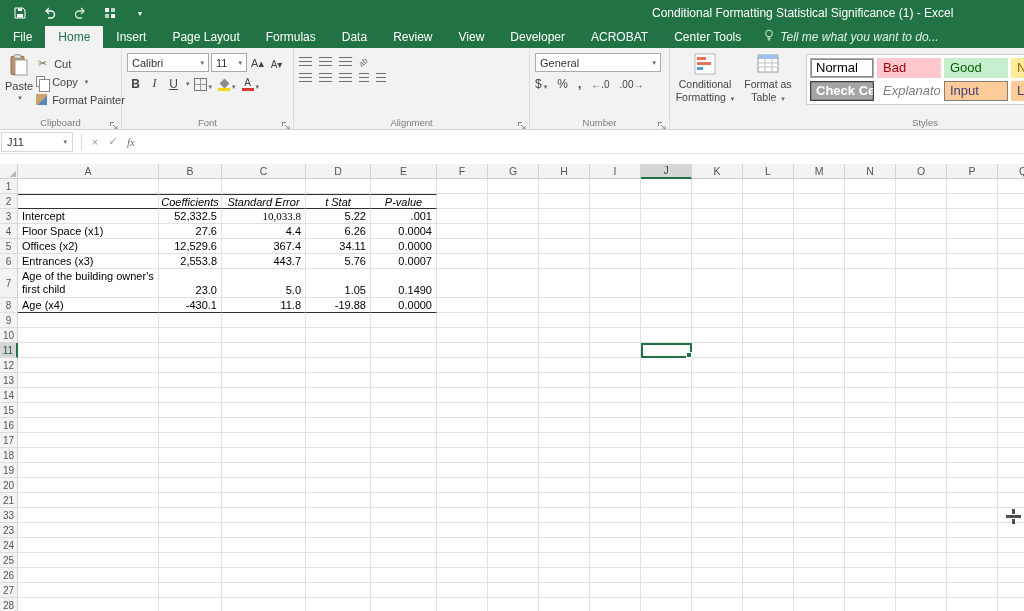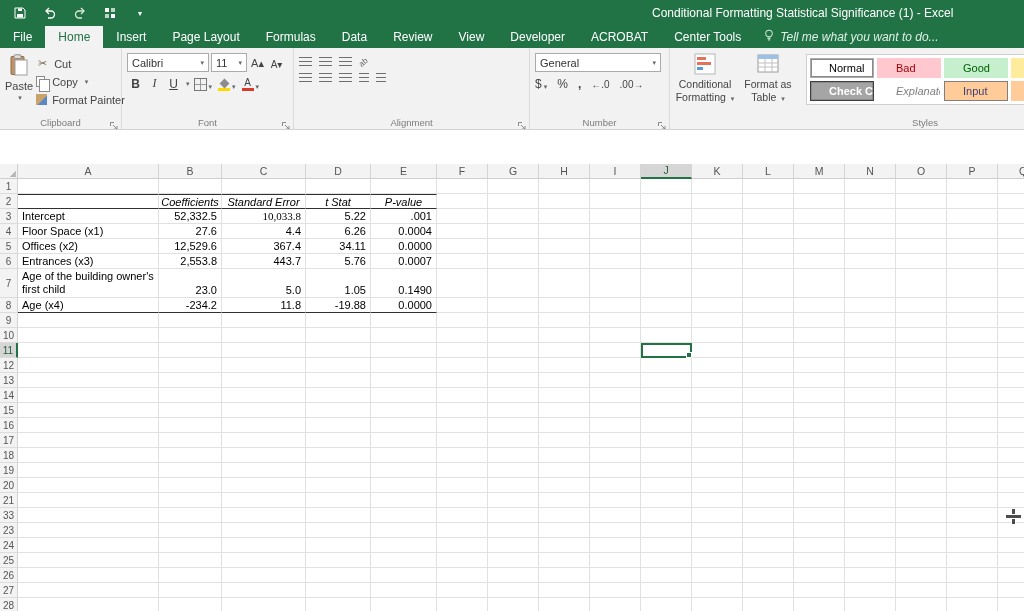--- a/index.html
+++ b/index.html
@@ -52,21 +52,21 @@
   .txtbtn{display:flex;align-items:center;gap:5px;font-size:11px;color:#444;white-space:nowrap}
   .ori-ic{width:14px;height:11px;font-size:8px;color:#666;transform:rotate(-40deg)}
   .num-col{display:flex;flex-direction:column;gap:5px;padding-top:2px;width:128px}
   .nrow{display:flex;align-items:center;gap:10px}
   .nbtn{font-size:12px;color:#444;display:flex;align-items:flex-end;white-space:nowrap}
   .nbtn.small{font-size:10px}
   .bigbtn{width:60px;display:flex;flex-direction:column;align-items:center;gap:1px;font-size:10.5px;line-height:12px;color:#444;text-align:center;padding-top:2px}
   .styles-inner{display:flex;align-items:flex-start;gap:3px}
   .gallery-frame{background:#fff;border:1px solid #cfcfcf;padding:3px;margin-left:5px;margin-top:3px}
   .gallery{display:grid;grid-template-columns:repeat(4,64px);grid-auto-rows:20px;gap:3px}
-  .style-item{font-size:11px;line-height:18px;padding-left:18px;border:1px solid transparent;overflow:hidden;white-space:nowrap;height:20px}
+  .style-item{font-size:13px;line-height:18px;padding-left:5px;border:1px solid transparent;overflow:hidden;white-space:nowrap;height:20px}
   .style-item.it{font-style:italic}
   .style-item.bd{font-weight:bold}
 
   
   .formulabar{height:24px;display:flex;align-items:center;background:#fff;border-bottom:1px solid #e4e4e4}
   .namebox{width:72px;height:20px;border:1px solid #d6d6d6;display:flex;align-items:center;justify-content:space-between;font-size:11px;color:#333;padding:0 5px;margin-left:1px}
   .fb-sep{width:5px;height:16px;border-right:1px solid #d9d9d9;margin:0 4px}
   .fb-btn{width:18px;text-align:center;font-size:11px;color:#9a9a9a}
   .fb-btn.fx{font-family:"Liberation Serif",serif;font-style:italic;color:#6e6e6e}
   .fb-input{flex:1;height:20px}
@@ -345,20 +345,31 @@
               <div class="style-item it" style="background: rgb(255, 255, 255); color: rgb(127, 127, 127);">Explanatory ...</div>
               <div class="style-item" style="background: rgb(255, 204, 153); color: rgb(63, 63, 118); border-color: rgb(127, 127, 127);">Input</div>
               <div class="style-item" style="background: rgb(255, 204, 153); color: rgb(63, 63, 118);">Li</div>
             </div>
         </div>
       </div>
       <span class="glabel" style="right:auto;left:225px;width:60px">Styles</span>
     </div>
   </div>
 
+  <div class="formulabar">
+    <div class="namebox">
+      <span>J11</span>
+      <span class="car">▾</span>
+    </div>
+    <div class="fb-sep"></div>
+    <span class="fb-btn">×</span>
+    <span class="fb-btn">✓</span>
+    <span class="fb-btn fx">fx</span>
+    <div class="fb-input"></div>
+  </div>
   <div class="fb-gap"></div>
 
   <div class="sheet">
     <div class="colhdrs">
       <div class="corner">
           <span>◢</span>
         </div>
       <div style="display:flex">
           <div class="colhdr" style="width: 141px;">A</div>
           <div class="colhdr" style="width: 63px;">B</div>
@@ -516,21 +527,21 @@
           <div class="cell" style="width: 51px;"></div>
           <div class="cell" style="width: 51px;"></div>
           <div class="cell" style="width: 51px;"></div>
           <div class="cell" style="width: 51px;"></div>
           <div class="cell" style="width: 51px;"></div>
           <div class="cell" style="width: 51px;"></div>
         </div>
         <div class="grid-row" style="height: 15px;">
           <div class="rowhdr">8</div>
           <div class="cell bb" style="width: 141px;">Age (x4)</div>
-          <div class="cell num bb" style="width: 63px;">-234.2</div>
+          <div class="cell num bb" style="width: 63px;">-430.1</div>
           <div class="cell num bb" style="width: 84px;">11.8</div>
           <div class="cell num bb" style="width: 65px;">-19.88</div>
           <div class="cell num bb" style="width: 66px;">0.0000</div>
           <div class="cell" style="width: 51px;"></div>
           <div class="cell" style="width: 51px;"></div>
           <div class="cell" style="width: 51px;"></div>
           <div class="cell" style="width: 51px;"></div>
           <div class="cell" style="width: 51px;"></div>
           <div class="cell" style="width: 51px;"></div>
           <div class="cell" style="width: 51px;"></div>

